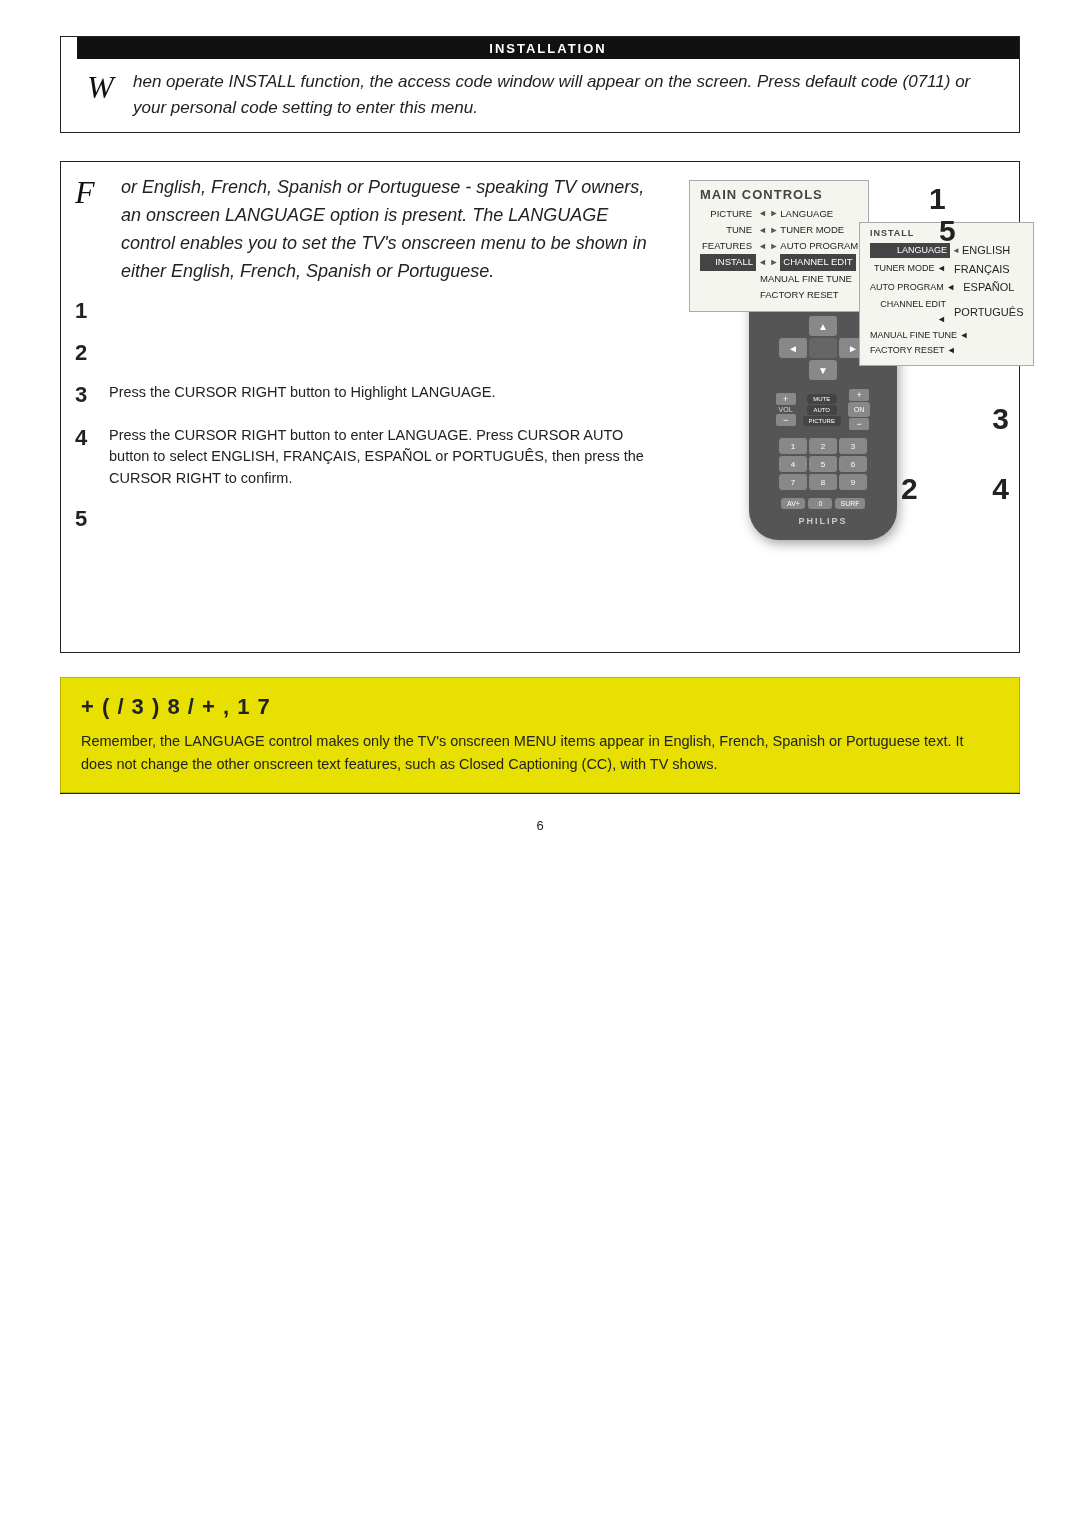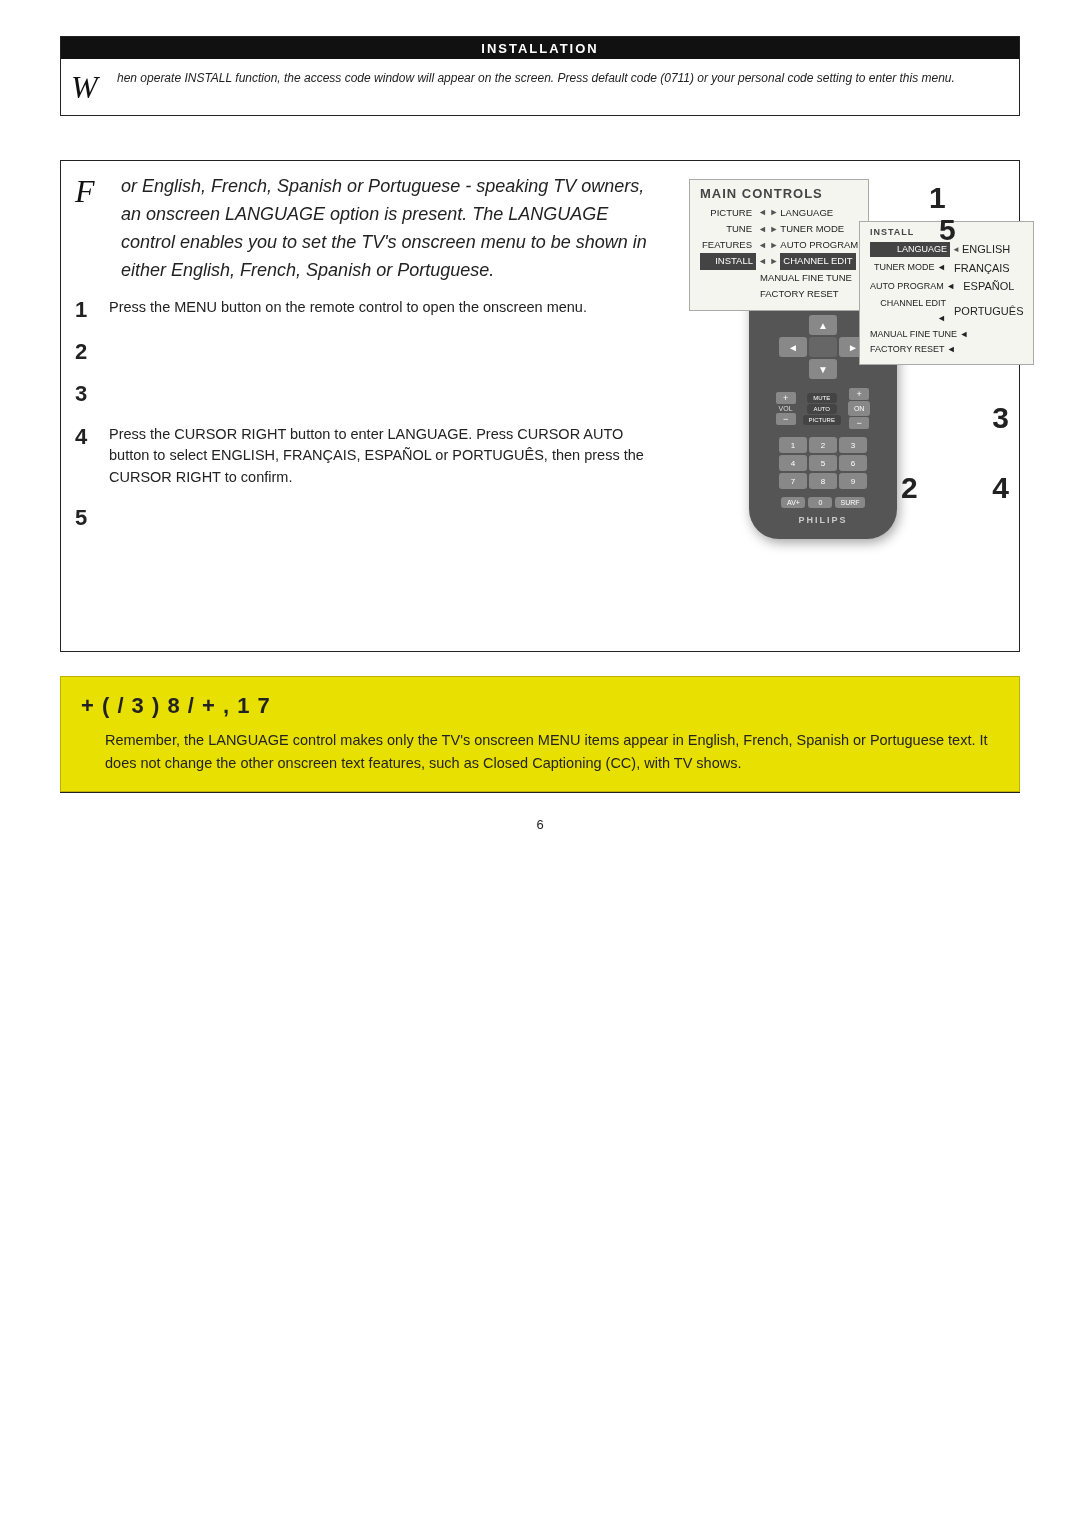--- a/index.html
+++ b/index.html
@@ -15,21 +15,22 @@
     .page {
       width: 1080px;
       min-height: 1532px;
       padding: 36px 60px 40px 60px;
       position: relative;
     }
 
     
     .installation-section {
       border: 1.5px solid #222;
-      margin-bottom: 44px;
+      margin-bottom: 28px;
+      padding-left: 16px;
     }
     .section-header {
       background: #111;
       color: #fff;
       text-align: center;
       font-size: 13px;
       font-weight: bold;
       letter-spacing: 2px;
       padding: 4px 0 3px 0;
       text-transform: uppercase;
@@ -44,21 +45,21 @@
       font-size: 32px;
       font-style: italic;
       font-family: Georgia, serif;
       color: #111;
       line-height: 1;
       min-width: 36px;
       margin-top: 2px;
     }
     .installation-text {
       font-style: italic;
-      font-size: 12px;
+      font-size: 17px;
       line-height: 1.5;
     }
 
     
     .language-section {
       border: 1.5px solid #222;
       margin-bottom: 24px;
     }
     .language-body {
       display: flex;
@@ -419,21 +420,20 @@
     .hint-title {
       font-size: 22px;
       font-weight: bold;
       letter-spacing: 1px;
       margin-bottom: 10px;
       font-family: Arial Black, Arial, sans-serif;
     }
     .hint-text {
       font-size: 14.5px;
       line-height: 1.6;
-      margin-left: 24px;
     }
 
     
     .page-number {
       text-align: center;
       font-size: 13px;
       margin-top: 24px;
       color: #222;
     }
     .divider-line {
@@ -462,29 +462,29 @@
 
       <div class="language-left">
         <div class="language-intro">
           <div class="script-icon">F</div>
           <div class="language-intro-text">or English, French, Spanish or Portuguese - speaking TV owners, an onscreen LANGUAGE option is present. The LANGUAGE control enables you to set the TV's onscreen menu to be shown in either English, French, Spanish or Portuguese.</div>
         </div>
         <div class="steps-container">
 
           <div class="step">
             <div class="step-number">1</div>
-            <div class="step-text">Press the MENU button on the remote control to open the onscreen menu.</div>
           </div>
 
           <div class="step">
             <div class="step-number">2</div>
           </div>
 
           <div class="step">
             <div class="step-number">3</div>
+            <div class="step-text">Press the CURSOR RIGHT button to Highlight LANGUAGE.</div>
           </div>
 
           <div class="step">
             <div class="step-number">4</div>
             <div class="step-text">Press the CURSOR RIGHT button to enter LANGUAGE. Press CURSOR AUTO button to select ENGLISH, FRANÇAIS, ESPAÑOL or PORTUGUÊS, then press the CURSOR RIGHT to confirm.</div>
           </div>
 
           <div class="step">
             <div class="step-number">5</div>
           </div>

